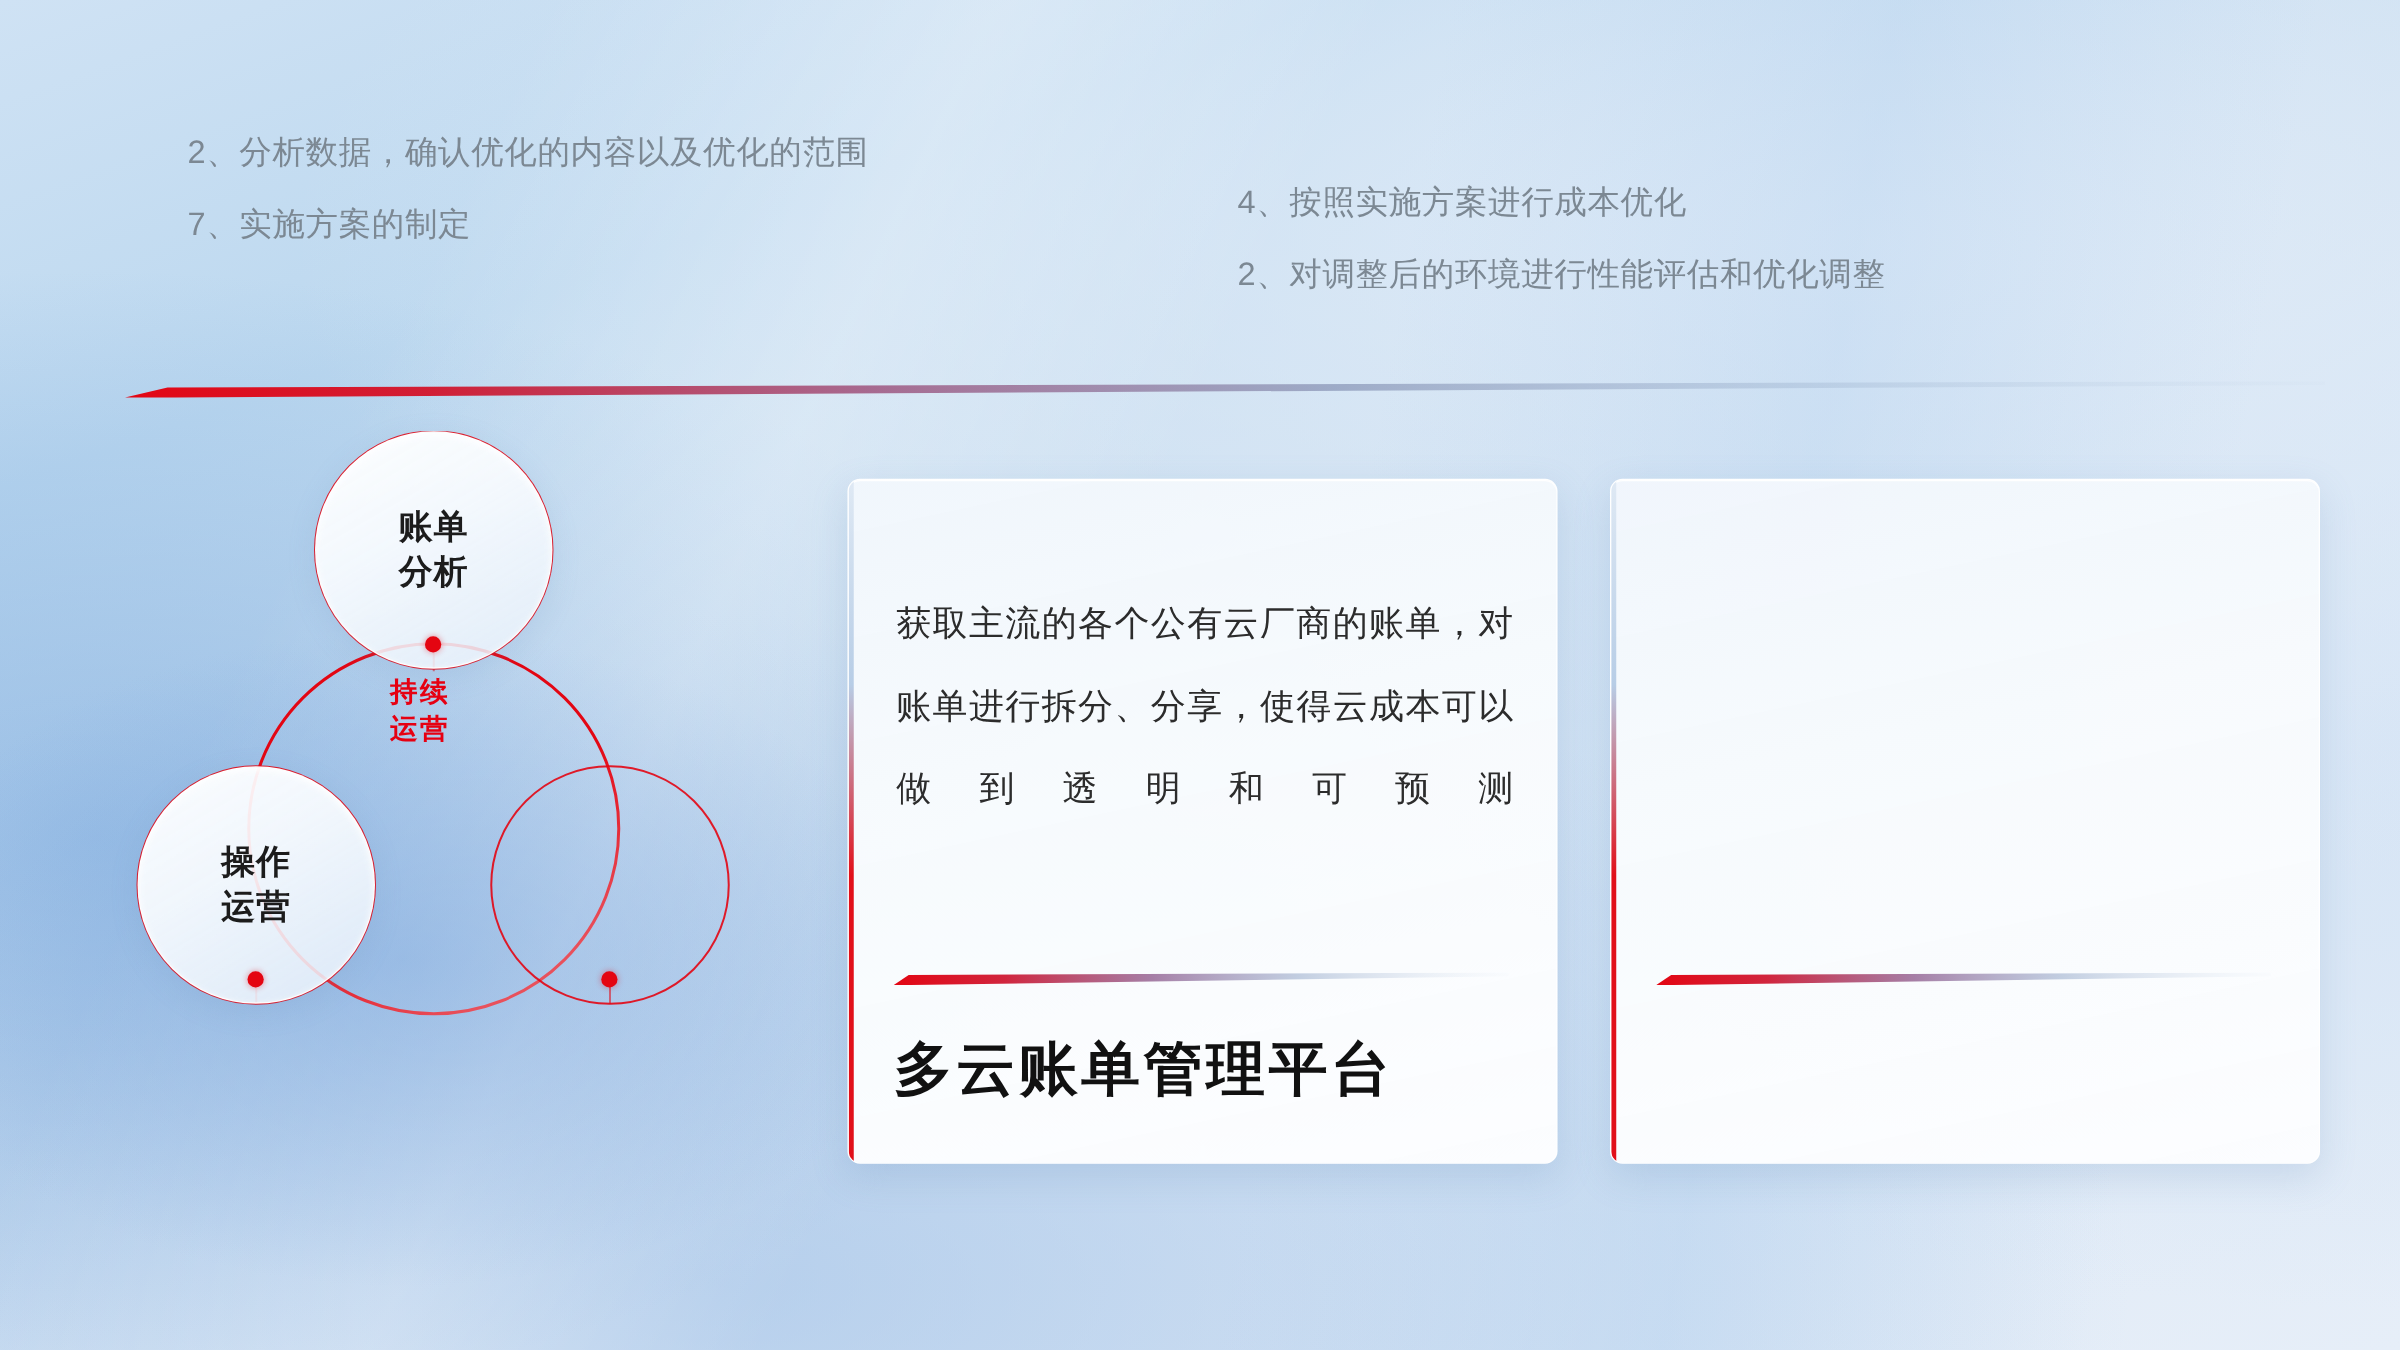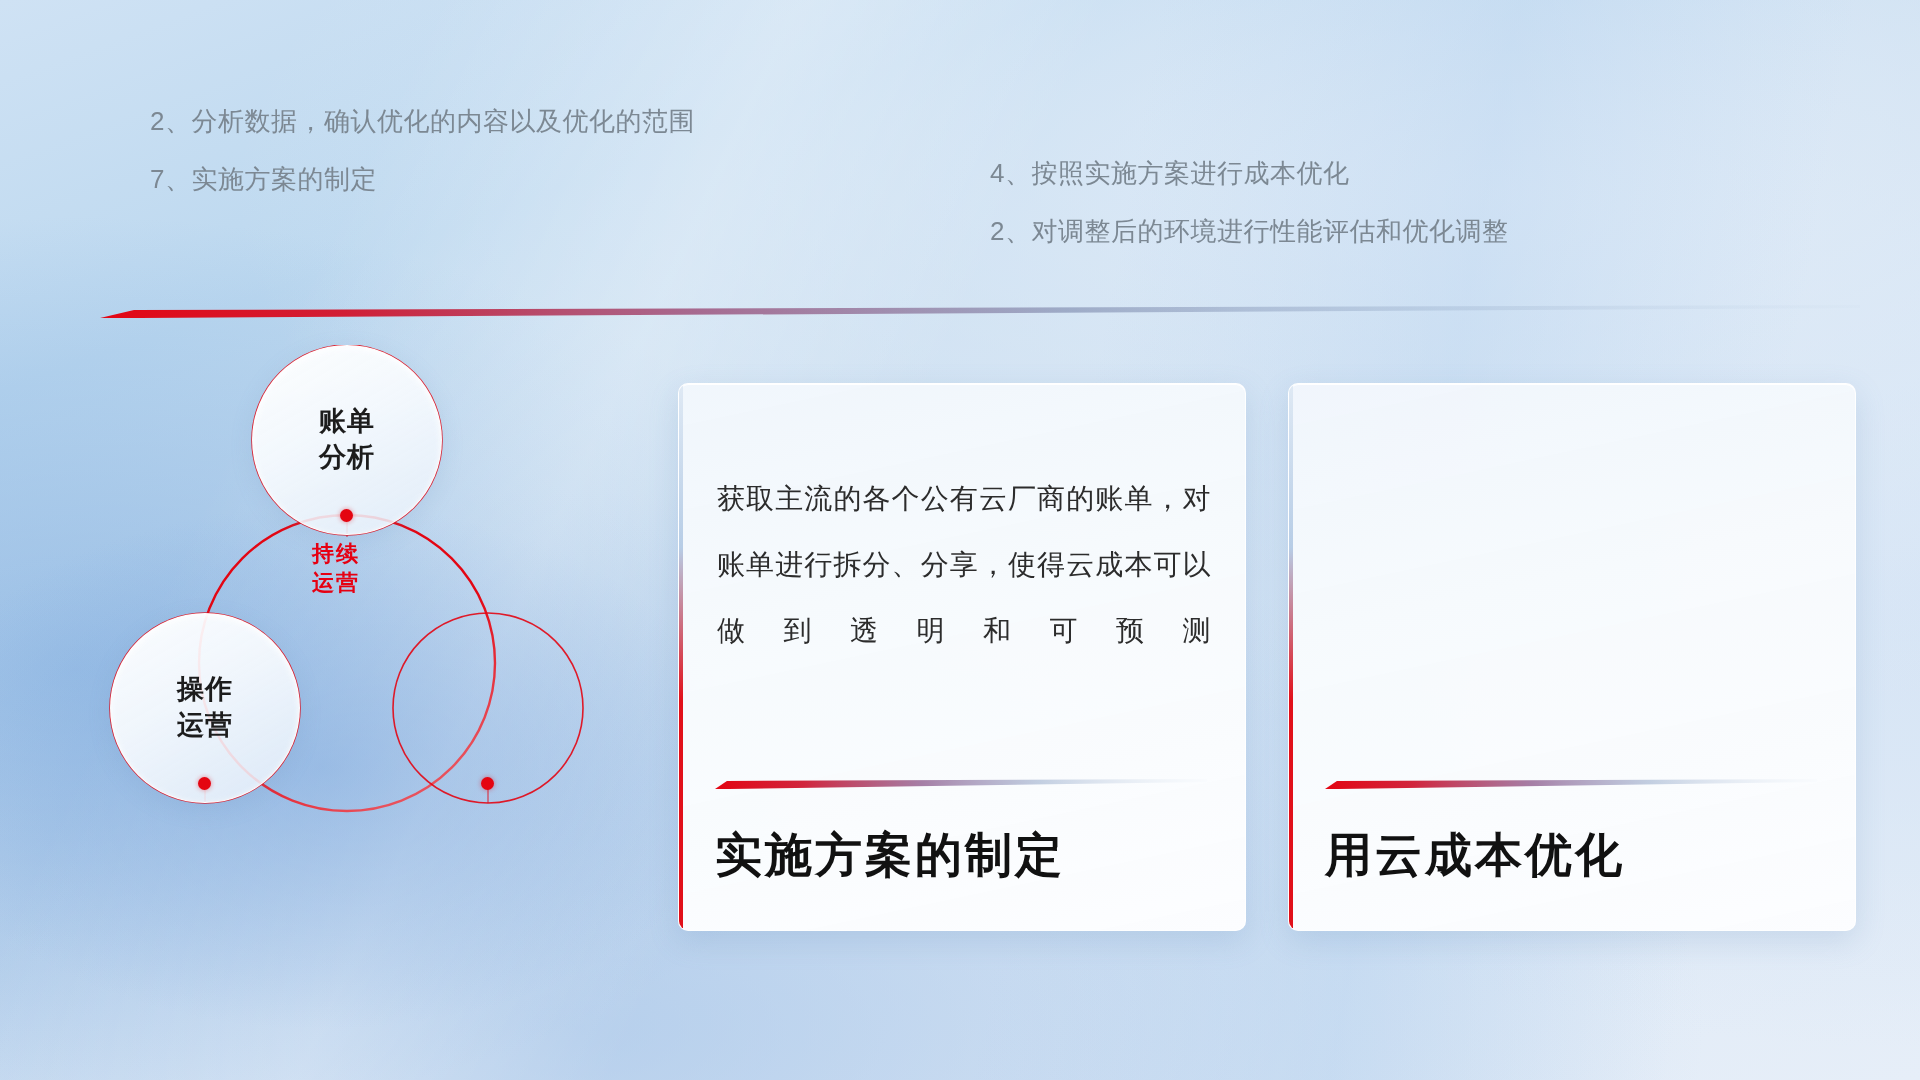--- a/index.html
+++ b/index.html
@@ -30,21 +30,21 @@
   }
   #slide::after{
     content:"";position:absolute;left:-4%;top:42%;width:52%;height:58%;
     background:radial-gradient(60% 60% at 40% 50%, rgba(117,162,219,.45) 0%, rgba(117,162,219,0) 70%);
     pointer-events:none;
   }
 
   
   .bullets{ position:absolute; z-index:3; }
   #bullets-left { left:150px; top:108px; }
-  #bullets-right{ left:990px; top:160px; }
+  #bullets-right{ left:990px; top:148px; }
   .bullet{
     font-size:26px;
     line-height:1.0;
     color:#7c8893;
     letter-spacing:.5px;
     margin-bottom:32px;
     white-space:nowrap;
     font-family:"Liberation Sans","DejaVu Sans",sans-serif;
   }
 
@@ -211,35 +211,34 @@
             <stop offset="0" stop-color="#e30613" stop-opacity="1"></stop>
             <stop offset="0.18" stop-color="#cf1a33" stop-opacity=".95"></stop>
             <stop offset="0.42" stop-color="#8e5b8d" stop-opacity=".78"></stop>
             <stop offset="0.66" stop-color="#8fa4c6" stop-opacity=".52"></stop>
             <stop offset="1" stop-color="#d9e4f0" stop-opacity=".06"></stop>
           </linearGradient>
         </defs>
         <path d="M0,10 L12,2 L494,0 L494,3 L14,10 Z" fill="url(#ruleGrad1)"></path>
       </svg>
     </div>
-    <div class="card-title">实施方案的制定</div>
+    <div class="card-title">多云账单管理平台</div>
   </div>
 
   <div class="card" id="card-2">
     <div class="card-accent"></div>
     <div class="card-rule">
       <svg width="100%" height="11" viewBox="0 0 494 11" preserveAspectRatio="none">
         <defs>
           <linearGradient id="ruleGrad2" x1="0" y1="0" x2="1" y2="0">
             <stop offset="0" stop-color="#e30613" stop-opacity="1"></stop>
             <stop offset="0.18" stop-color="#cf1a33" stop-opacity=".95"></stop>
             <stop offset="0.42" stop-color="#8e5b8d" stop-opacity=".78"></stop>
             <stop offset="0.66" stop-color="#8fa4c6" stop-opacity=".52"></stop>
             <stop offset="1" stop-color="#d9e4f0" stop-opacity=".06"></stop>
           </linearGradient>
         </defs>
         <path d="M0,10 L12,2 L494,0 L494,3 L14,10 Z" fill="url(#ruleGrad2)"></path>
       </svg>
     </div>
-    <div class="card-title">用云成本优化</div>
   </div>
 
 </div>
 
 </body></html>

